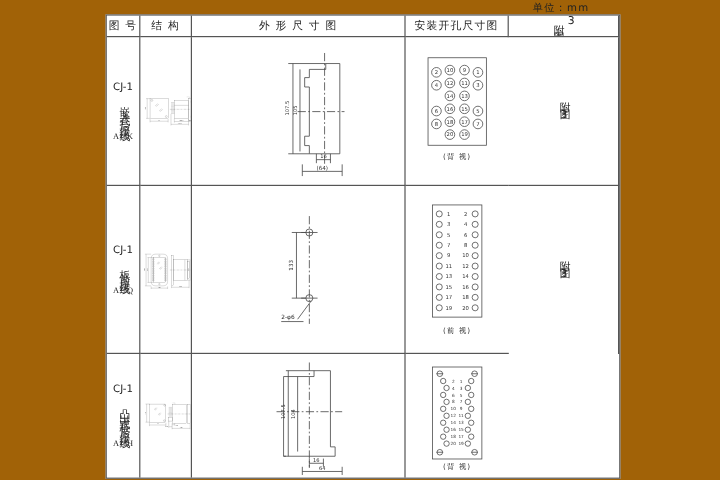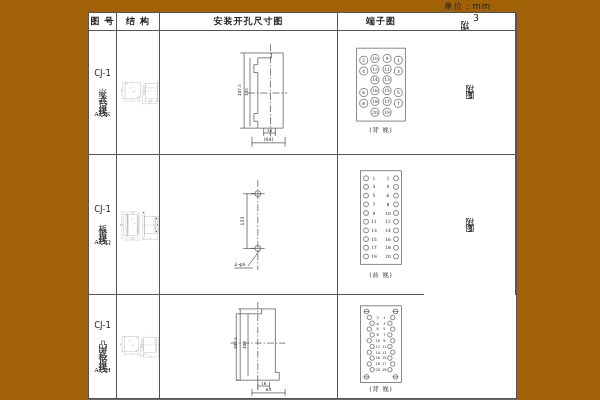--- a/index.html
+++ b/index.html
@@ -17,21 +17,21 @@
     grid-template-rows:18px 124px 140px 103px;
     background:#fff;
   }
   .cell {
     border-right:1px solid #555; border-bottom:1px solid #555;
     box-sizing:border-box; display:flex; align-items:center; justify-content:center;
     overflow:hidden; position:relative;
   }
   .cell.lc { border-right:none; }
   .cell.lr { border-bottom:none; }
-  .hd { font-size:9px; letter-spacing:1px; white-space:nowrap;font-weight:bold; }
+  .hd { font-size:9px; letter-spacing:1px; white-space:nowrap; }
   .figno { writing-mode:vertical-lr; text-orientation:upright; font-size:9px; letter-spacing:7px; }
   .structcell { flex-direction:column; }
   .series { font-size:8.5px; margin-bottom:3px; }
   .sname { writing-mode:vertical-lr; text-orientation:upright; font-size:9px; letter-spacing:4px; }
   .model { font-size:7px; margin-top:5px;font-family:Liberation Serif, serif; }
   svg { display:block; }
   svg text { font-family:"DejaVu Sans","Liberation Sans",sans-serif; fill:#333; stroke:none; }
   .d  { font-size:5px; }
   .d2 { font-size:4.8px; }
   .d3 { font-size:4.4px; }
@@ -45,22 +45,22 @@
 </head>
 <body>
 
 <div class="page">
   <div class="unit">单位：mm</div>
 
   <div class="tbl">
 
     <div class="cell hd">图 号</div>
     <div class="cell hd">结 构</div>
+    <div class="cell hd">外 形 尺 寸 图</div>
     <div class="cell hd">安装开孔尺寸图</div>
-    <div class="cell hd lc">端子图</div>
 
     <div class="cell">
       <span class="figno">附图3</span>
     </div>
     <div class="cell structcell">
       <span class="series">CJ-1</span>
       <span class="sname">嵌入式后接线</span>
       <span class="model">A11K</span>
     </div>
 

